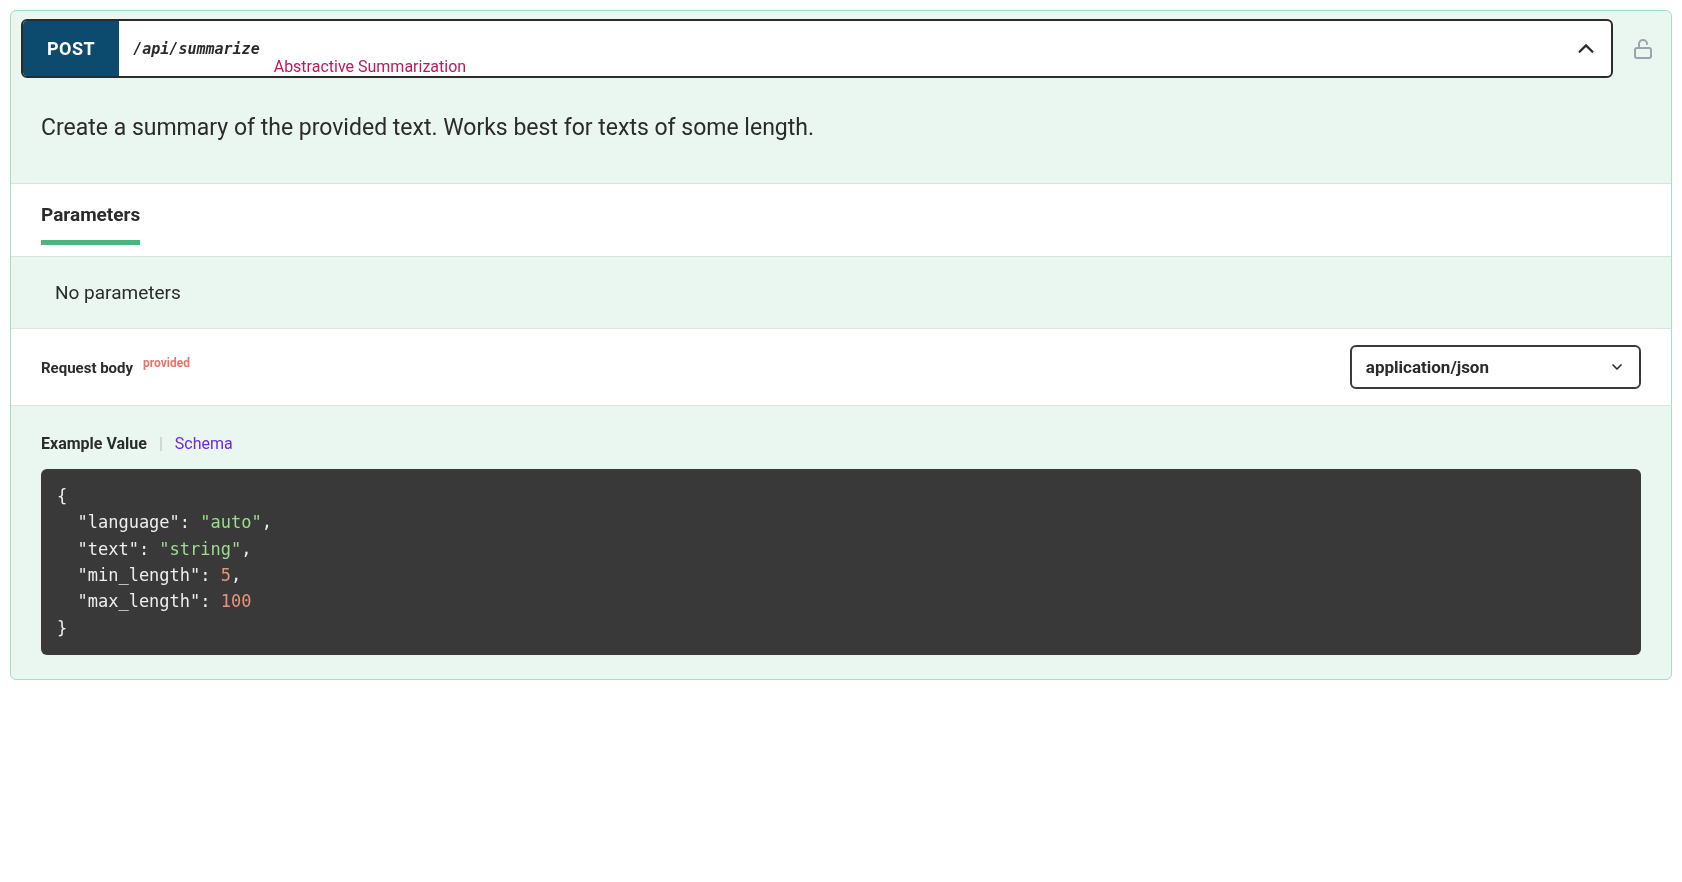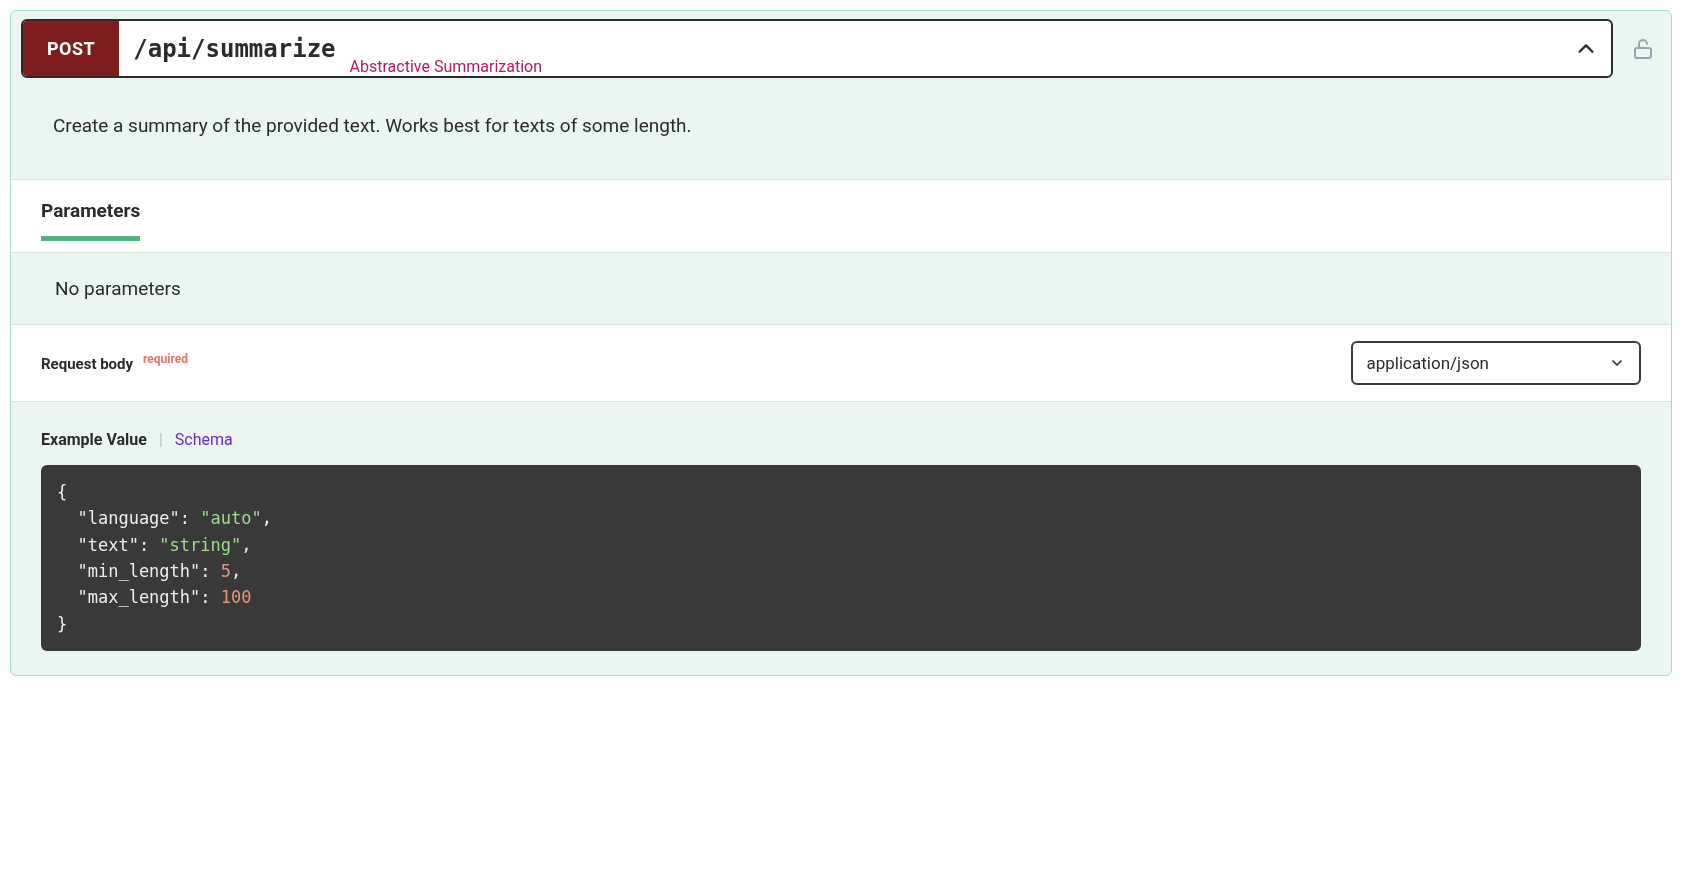--- a/index.html
+++ b/index.html
@@ -24,36 +24,37 @@
     flex: 1;
     display: flex;
     align-items: center;
     border: 2px solid #2b2b2b;
     border-radius: 6px;
     background: #fff;
     overflow: hidden;
     min-height: 40px;
   }
   .method-badge {
-    background: #7f1d1d;
+    background: #0c4a6e;
     color: #fff;
     font-weight: 700;
     font-size: 18px;
     padding: 6px 24px;
     letter-spacing: 0.5px;
     display: flex;
     align-items: center;
     align-self: stretch;
   }
   .path {
     font-family: ui-monospace, SFMono-Regular, Menlo, Consolas, monospace;
     font-weight: 700;
-    font-size: 24px;
+    font-size: 15px;
     color: #2b2b2b;
     padding-left: 14px;
+    font-style: italic;
   }
   .summary-text {
     font-size: 16px;
     color: #be185d;
     padding-left: 14px;
     margin-top: 36px;
   }
   .spacer { flex: 1; }
   .chevron {
     padding: 0 14px;
@@ -61,22 +62,22 @@
     align-items: center;
     color: #2b2b2b;
   }
   .lock {
     display: flex;
     align-items: center;
     padding: 0 6px;
     color: #9ca3af;
   }
   .description {
-    padding: 28px 30px 42px 42px;
-    font-size: 19px;
+    padding: 28px 30px 42px 30px;
+    font-size: 23px;
     color: #2b2b2b;
   }
   .section-bar {
     background: #fff;
     border-top: 1px solid #d9e4de;
     border-bottom: 1px solid #d9e4de;
     display: flex;
     align-items: center;
     justify-content: space-between;
     padding: 16px 30px 9px 30px;
@@ -132,21 +133,21 @@
   .ct-select {
     border: 2px solid #3a3a3a;
     border-radius: 6px;
     background: #fff;
     height: 44px;
     display: flex;
     align-items: center;
     padding: 0 14px;
     gap: 120px;
     font-size: 17px;
-    font-weight: 400;
+    font-weight: 700;
     color: #2b2b2b;
     cursor: pointer;
     justify-content: center;
   }
   .body-section { padding: 28px 30px 24px 30px; }
   .body-tabs {
     display: flex;
     align-items: center;
     gap: 12px;
     font-size: 16px;
@@ -201,21 +202,21 @@
     <div class="tabs">
       <div class="tab-label tab-active">Parameters</div>
     </div>
   </div>
 
   <div class="no-params">No parameters</div>
 
   <div class="section-bar nb">
     <div>
       <span class="req-body-title">Request body</span>
-      <span class="req-required">required</span>
+      <span class="req-required">provided</span>
     </div>
     <div class="ct-select">
       <span>application/json</span>
       <span>
         <svg width="16" height="16" viewBox="0 0 24 24" fill="none" stroke="currentColor" stroke-width="2.5" stroke-linecap="round" stroke-linejoin="round">
             <polyline points="6 9 12 15 18 9"></polyline>
           </svg>
       </span>
     </div>
   </div>

